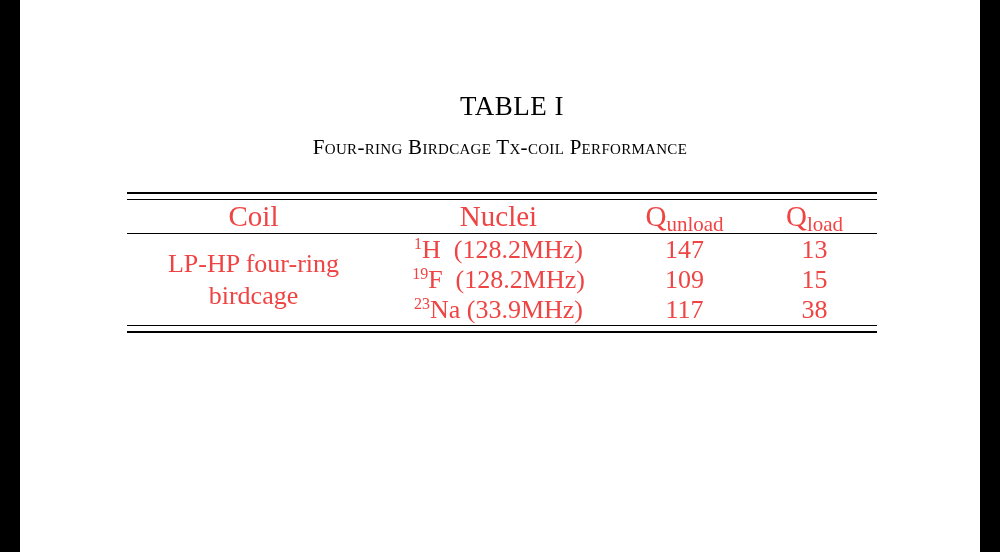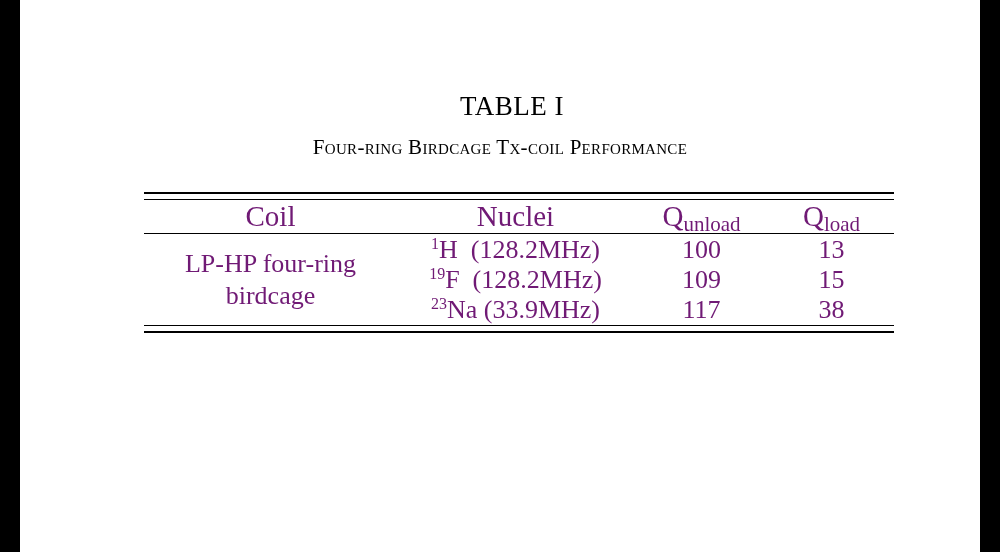--- a/index.html
+++ b/index.html
@@ -42,25 +42,25 @@
   }
   .caption-line2 {
     font-size: 21px;
     margin-top: 14px;
     line-height: 1.1;
     font-variant: small-caps;
     letter-spacing: 0.3px;
   }
   table.perf {
     position: absolute;
-    left: 124px;
+    left: 107px;
     top: 192px;
     width: 750px;
     border-collapse: collapse;
-    color: #701a75;
+    color: #ef4444;
   }
   table.perf td, table.perf th {
     padding: 0;
     font-weight: normal;
     text-align: center;
     vertical-align: middle;
   }
   .rule-double-top {
     border-top: 2px solid #000;
     border-bottom: 1px solid #000;
@@ -142,21 +142,21 @@
           <td class="hdr-q"><span>Q</span><sub>load</sub></td>
         </tr>
 
         <tr>
           <td class="rule-single" colspan="4"></td>
         </tr>
 
         <tr class="body-row">
           <td class="coil-cell" rowspan="3">LP-HP four-ring birdcage</td>
           <td class="nuclei"><sup>1</sup><span>H  (128.2MHz)</span></td>
-          <td>100</td>
+          <td>147</td>
           <td>13</td>
         </tr>
 
         <tr class="body-row">
           <td class="nuclei"><sup>19</sup><span>F  (128.2MHz)</span></td>
           <td>109</td>
           <td>15</td>
         </tr>
 
         <tr class="body-row">

